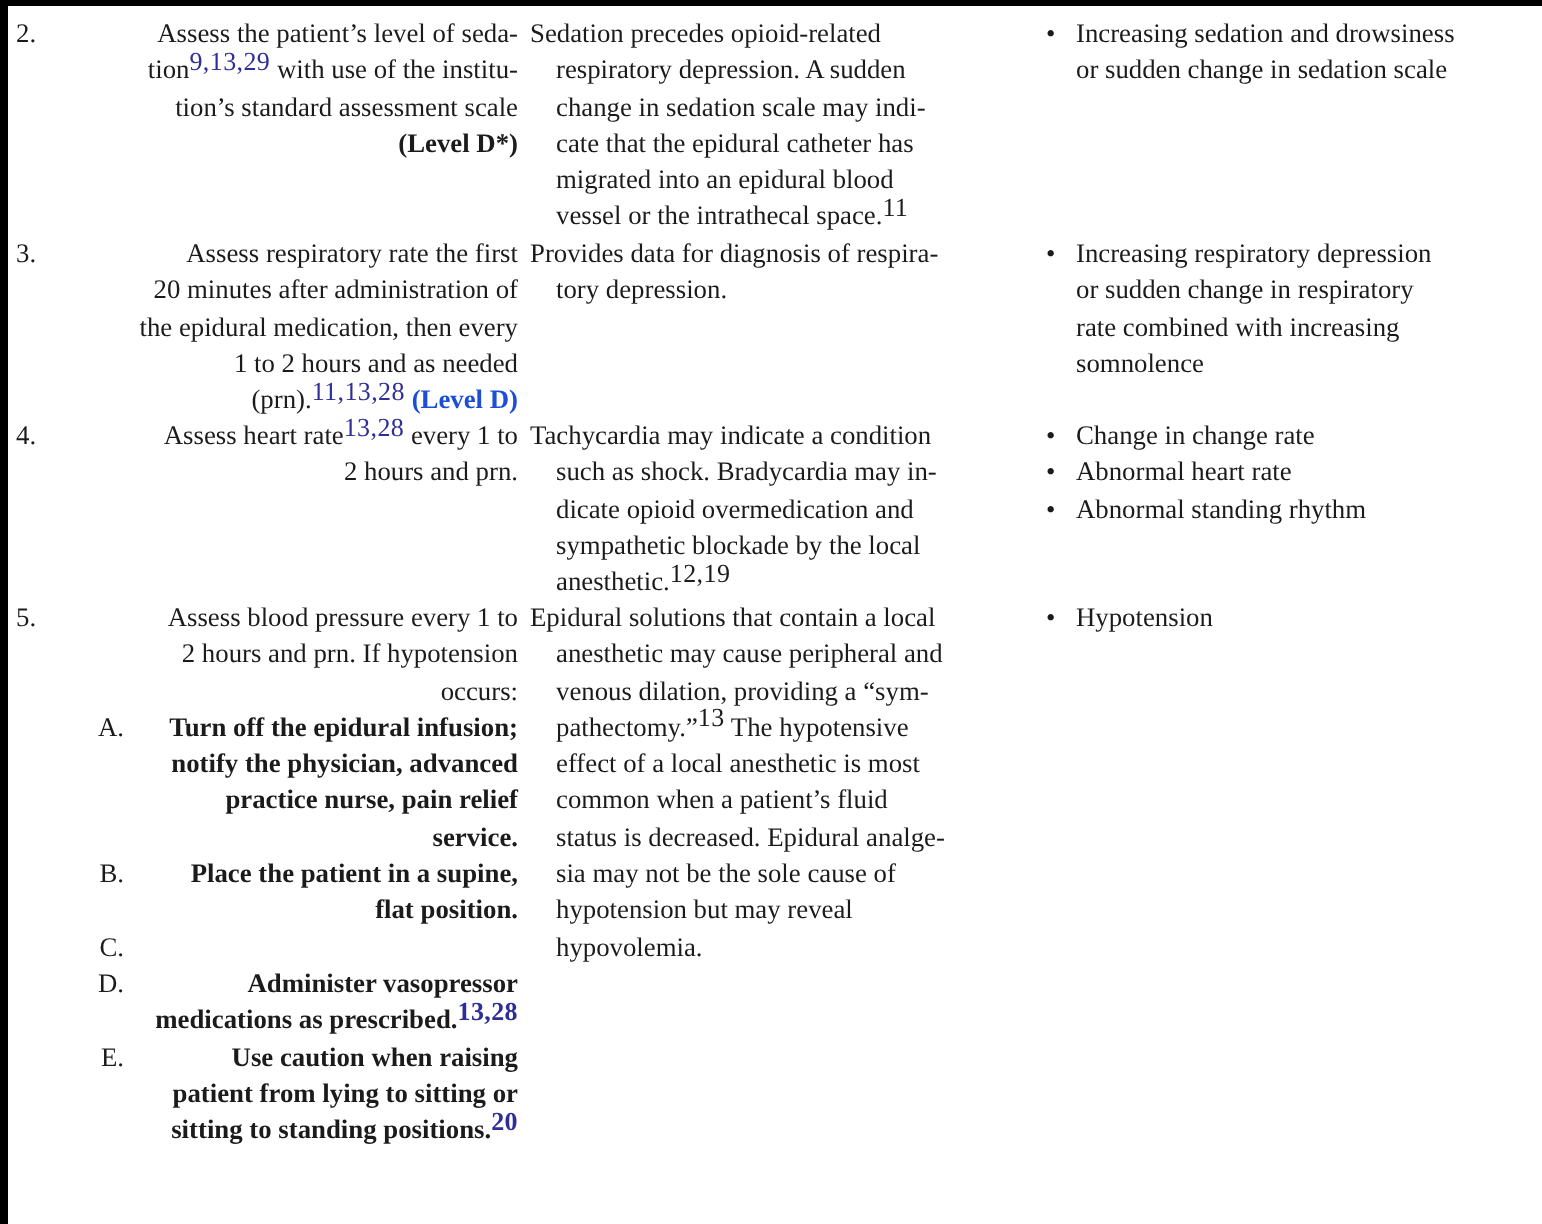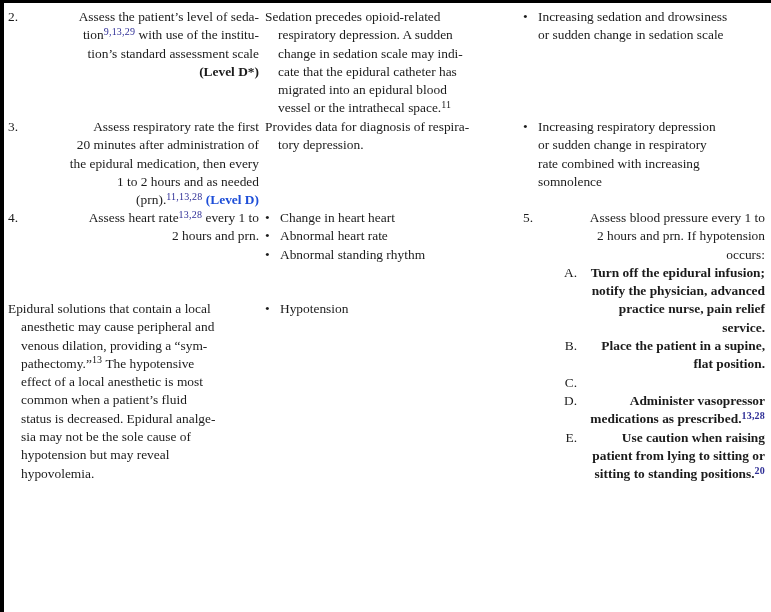--- a/index.html
+++ b/index.html
@@ -25,21 +25,21 @@
   .step{display:flex;}
   .step-num{width:22px;flex:none;}
   .step-body{flex:1;padding-right:6px;text-align:right;}
   .substep{display:flex;padding-left:8px;}
   .sub-letter{width:24px;flex:none;}
   .sub-body{flex:1;font-weight:bold;}
   .para{padding-left:13px;text-indent:-13px;padding-right:4px;}
   .bullet-item{display:flex;}
   .bullet-glyph{width:15px;flex:none;}
   .bullet-body{flex:1;font-family:Liberation Serif, serif;}
-  sup{font-size:10px;line-height:0;vertical-align:baseline;position:relative;top:-4.5px;letter-spacing:0.2px;}
+  sup{font-size:13px;line-height:0;vertical-align:baseline;position:relative;top:-4.5px;letter-spacing:0.2px;}
   sup.ref{color:#2e2e96;}
   sup.refk{color:inherit;margin-top:32px;}
   b{font-weight:bold;}
   b.navy{color:#1d4ed8;}
 </style>
 </head>
 <body>
 
 <div class="grid">
   <div class="cell">
@@ -74,23 +74,26 @@
       </div>
     </div>
 
   <div class="cell">
       <div class="step">
         <span class="step-num">4.</span>
         <div class="step-body">Assess heart rate<sup class="ref">13,28</sup> every 1 to<br>2 hours and prn.</div>
       </div>
     </div>
   <div class="cell">
+      <div class="para">Tachycardia may indicate a condition<br>such as shock. Bradycardia may in-<br>dicate opioid overmedication and<br>sympathetic blockade by the local<br>anesthetic.<sup class="refk">12,19</sup></div>
+    </div>
+  <div class="cell">
       <div class="bullet-item">
         <span class="bullet-glyph">•</span>
-        <div class="bullet-body">Change in heart heart</div>
+        <div class="bullet-body">Change in change rate</div>
       </div>
       <div class="bullet-item">
         <span class="bullet-glyph">•</span>
         <div class="bullet-body">Abnormal heart rate</div>
       </div>
       <div class="bullet-item">
         <span class="bullet-glyph">•</span>
         <div class="bullet-body">Abnormal standing rhythm</div>
       </div>
     </div>

